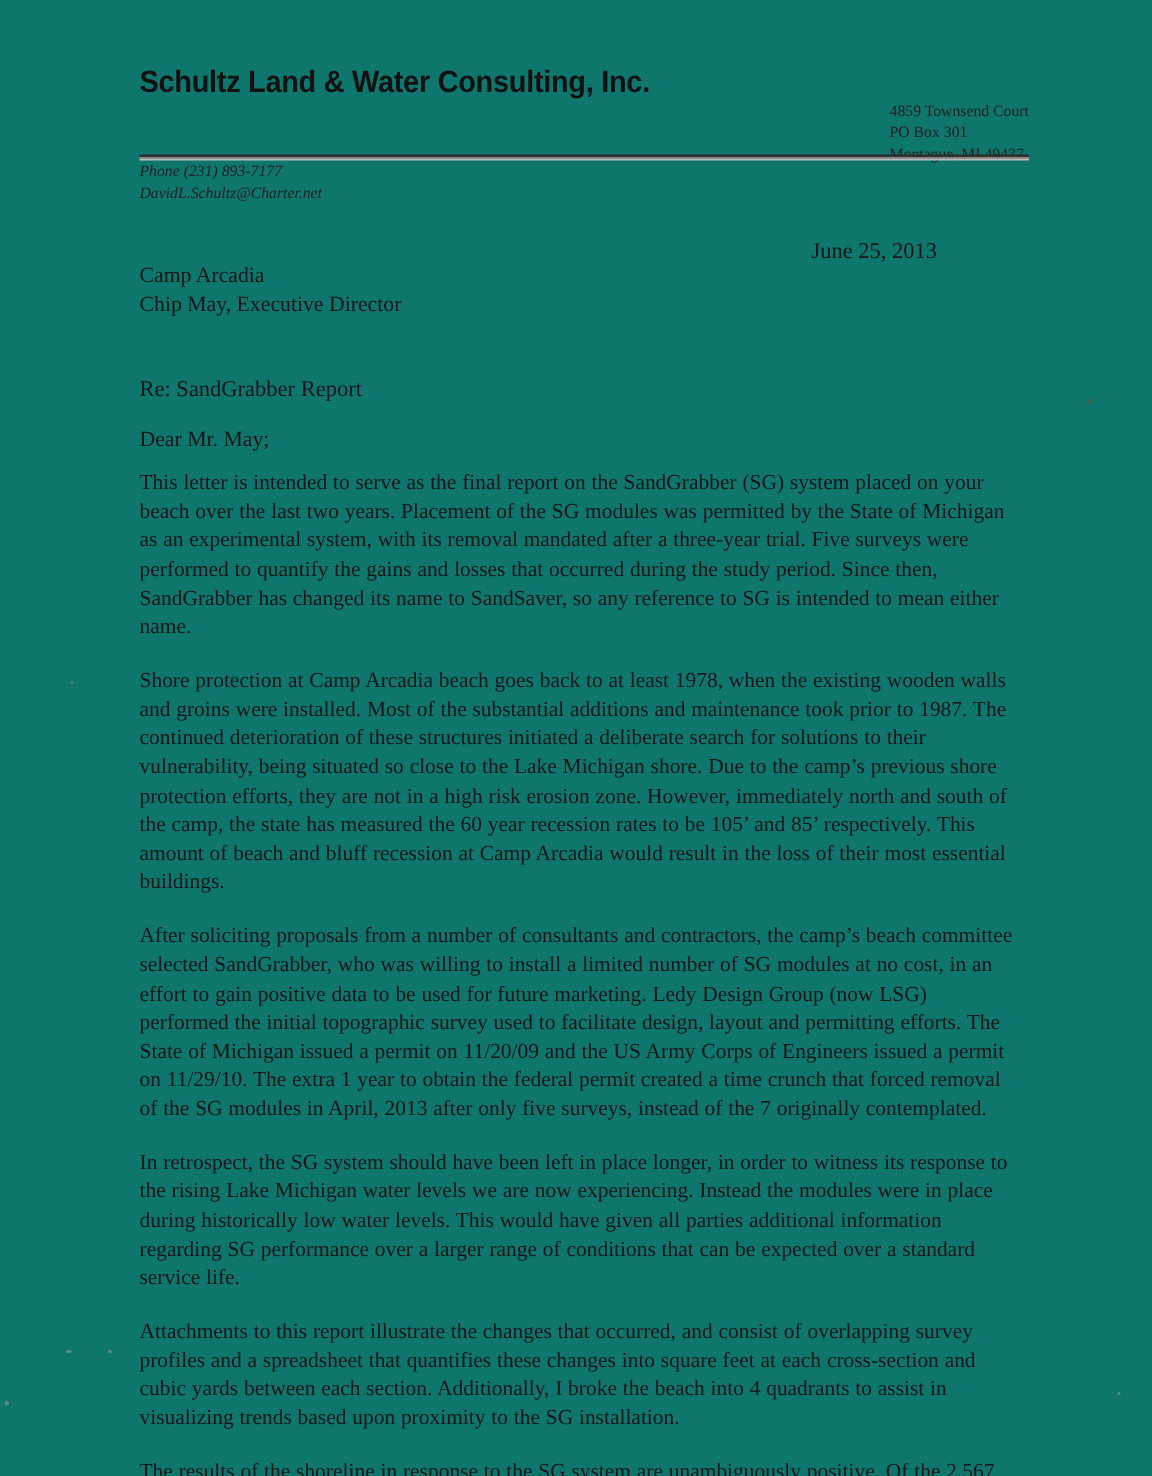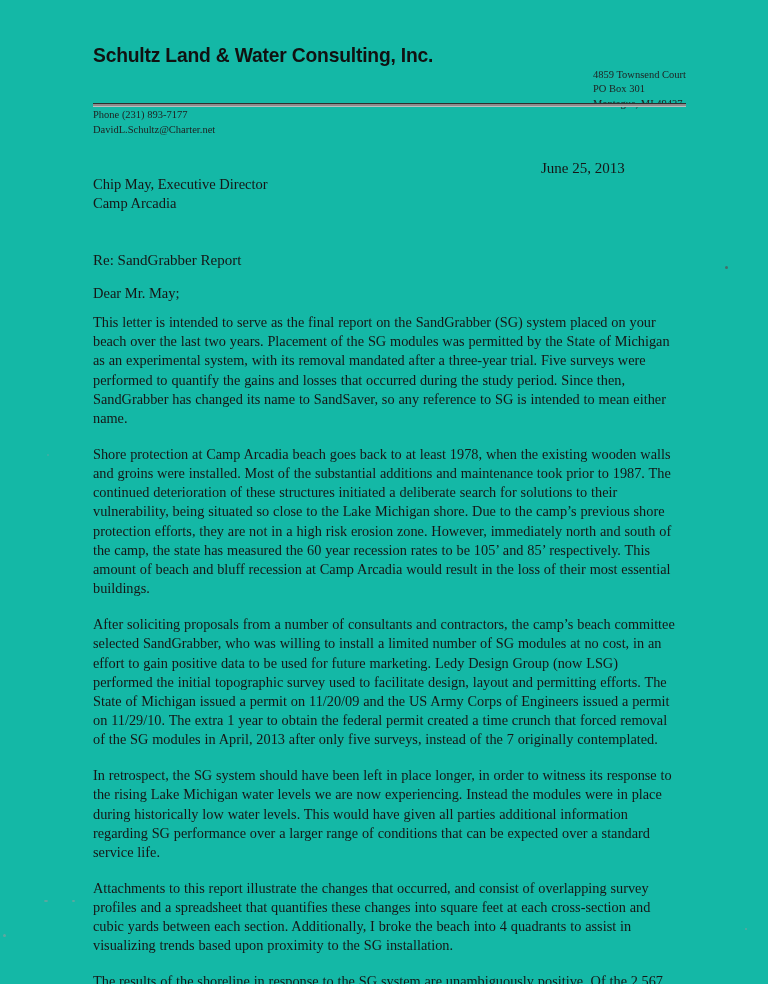--- a/index.html
+++ b/index.html
@@ -6,21 +6,21 @@
   html, body {
     margin: 0;
     padding: 0;
     background: #ffffff;
   }
 
   .page {
     position: relative;
     width: 768px;
     height: 984px;
-    background: #14b8a6;
+    background: #0f766e;
     overflow: hidden;
     font-family: "Liberation Serif", "DejaVu Serif", serif;
     color: #1a1a1a;
     -webkit-font-smoothing: antialiased;
   }
 
   
   .letterhead {
     position: absolute;
     left: 93px;
@@ -67,20 +67,21 @@
       #bdbdbd 3px, #bdbdbd 4px);
   }
 
   .contact-block {
     position: absolute;
     left: 93px;
     top: 108px;
     font-size: 10.5px;
     line-height: 1.42;
     color: #1f1f1f;
+    font-style: italic;
   }
 
   .contact-block div { margin: 0; }
 
   
   .date-line {
     position: absolute;
     left: 541px;
     top: 141px;
     font-size: 15px;
@@ -173,22 +174,22 @@
   <div class="letterhead-rule"></div>
 
   <div class="contact-block">
     <div>Phone (231) 893-7177</div>
     <div>DavidL.Schultz@Charter.net</div>
   </div>
 
   <div class="date-line">June 25, 2013</div>
 
   <div class="recipient">
+    <div>Camp Arcadia</div>
     <div>Chip May, Executive Director</div>
-    <div>Camp Arcadia</div>
   </div>
 
   <div class="subject-line">Re:  SandGrabber Report</div>
 
   <div class="salutation">Dear Mr. May;</div>
 
   <div class="body-copy">
     <p>This letter is intended to serve as the final report on the SandGrabber (SG) system placed on your beach over the last two years.  Placement of the SG modules was permitted by the State of Michigan as an experimental system, with its removal mandated after a three-year trial.  Five surveys were performed to quantify the gains and losses that occurred during the study period.  Since then, SandGrabber has changed its name to SandSaver, so any reference to SG is intended to mean either name.</p>
     <p>Shore protection at Camp Arcadia beach goes back to at least 1978, when the existing wooden walls and groins were installed.  Most of the substantial additions and maintenance took prior to 1987.  The continued deterioration of these structures initiated a deliberate search for solutions to their vulnerability, being situated so close to the Lake Michigan shore.  Due to the camp’s previous shore protection efforts, they are not in a high risk erosion zone.  However, immediately north and south of the camp, the state has measured the 60 year recession rates to be 105’ and 85’ respectively.  This amount of beach and bluff recession at Camp Arcadia would result in the loss of their most essential buildings.</p>
     <p>After soliciting proposals from a number of consultants and contractors, the camp’s beach committee selected SandGrabber, who was willing to install a limited number of SG modules at no cost, in an effort to gain positive data to be used for future marketing.  Ledy Design Group (now LSG) performed the initial topographic survey used to facilitate design, layout and permitting efforts.  The State of Michigan issued a permit on 11/20/09 and the US Army Corps of Engineers issued a permit on 11/29/10.  The extra 1 year to obtain the federal permit created a time crunch that forced removal of the SG modules in April, 2013 after only five surveys, instead of the 7 originally contemplated.</p>

